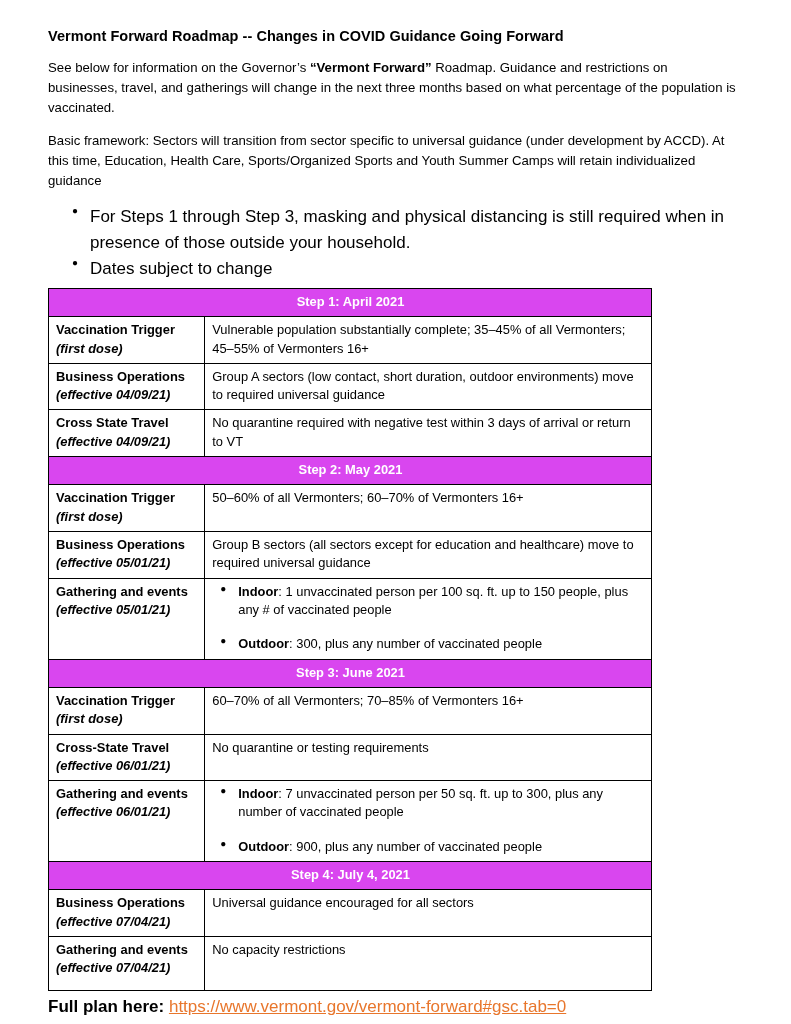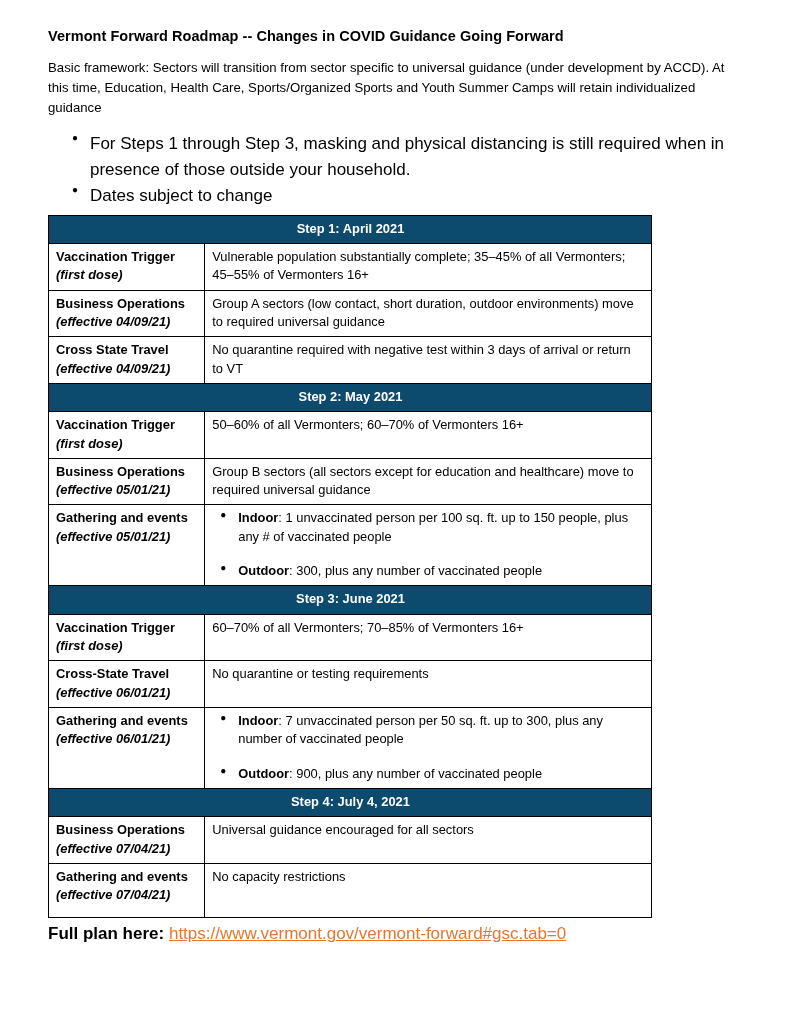--- a/index.html
+++ b/index.html
@@ -57,21 +57,21 @@
     table-layout: fixed;
   }
   table.roadmap td {
     border: 1px solid #000000;
     vertical-align: top;
     padding: 4px 6px 5px 7px;
     font-size: 12.9px;
     line-height: 1.42;
   }
   td.step-header {
-    background: #0c4a6e;
+    background: #d946ef;
     color: #ffffff;
     font-weight: bold;
     text-align: center;
     font-size: 13px;
     padding: 3px 4px 4px 4px;
   }
   td.label {
     width: 156px;
     font-weight: bold;
   }
@@ -114,20 +114,25 @@
     text-decoration: underline;
   }
 </style>
 </head>
 <body>
 
 <div class="page">
 
   <h1 class="doc-title">Vermont Forward Roadmap -- Changes in COVID Guidance Going Forward</h1>
 
+  <p class="para">
+    See below for information on the Governor’s <b>“Vermont Forward”</b> Roadmap. Guidance and
+    restrictions on businesses, travel, and gatherings will change in the next three months based on what
+    percentage of the population is vaccinated.
+  </p>
 
   <p class="para">Basic framework: Sectors will transition from sector specific to universal guidance (under development by ACCD). At this time, Education, Health Care, Sports/Organized Sports and Youth Summer Camps will retain individualized guidance</p>
 
   <ul class="bullets">
     <li>For Steps 1 through Step 3, masking and physical distancing is still required when in presence of those outside your household.</li>
     <li>Dates subject to change</li>
   </ul>
 
   <table class="roadmap">
     <colgroup>

